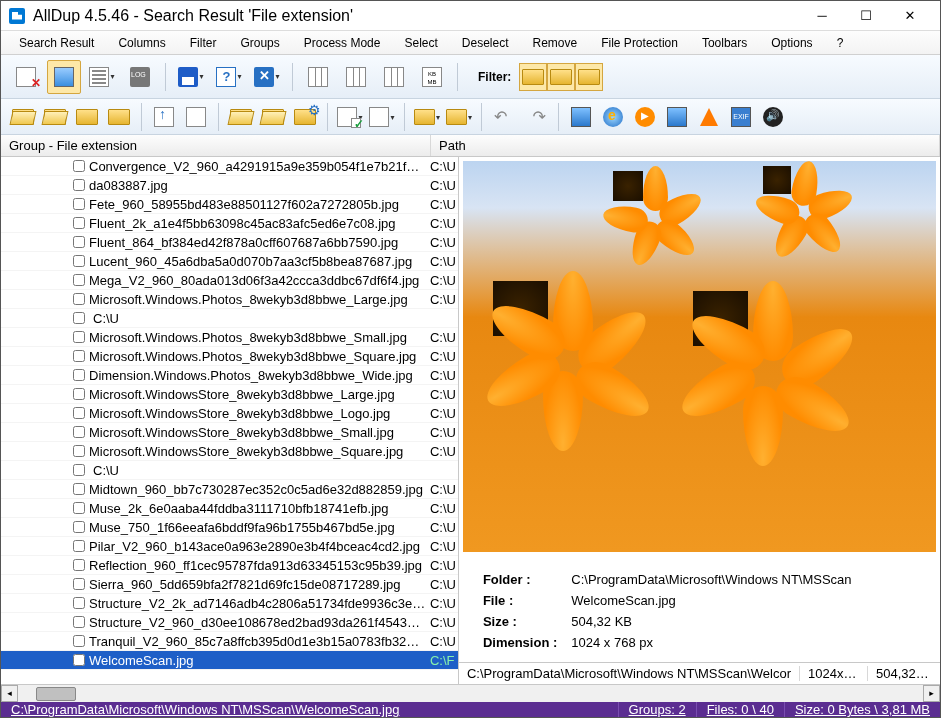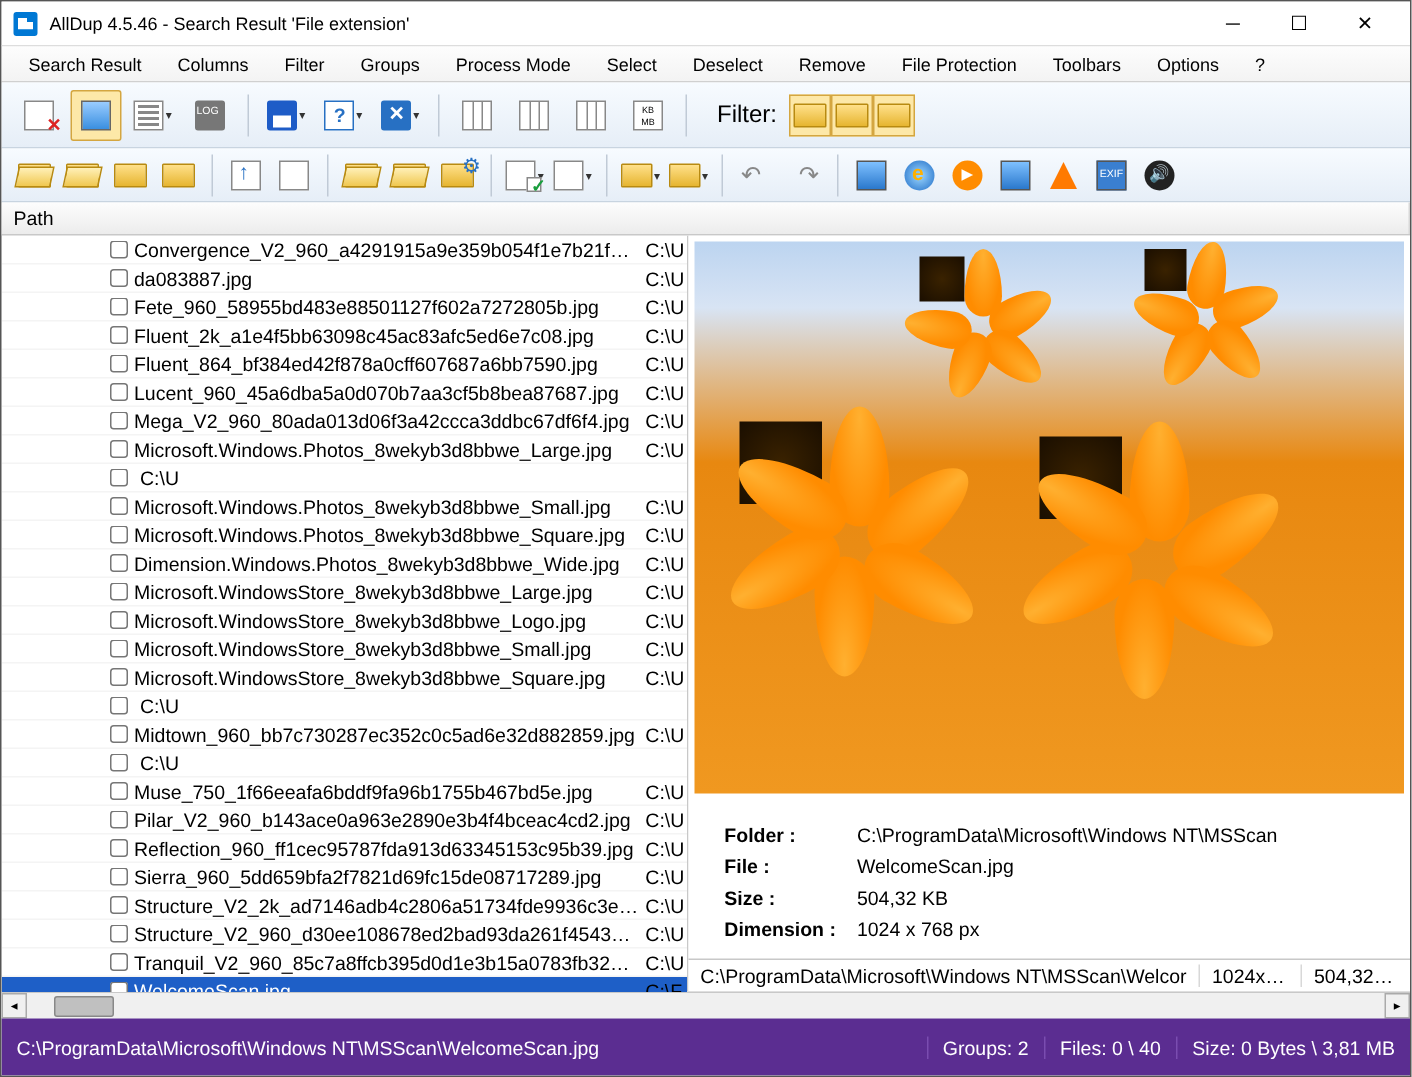--- a/index.html
+++ b/index.html
@@ -2,36 +2,36 @@
 <html><head>
 <meta charset="utf-8">
 <style>
 * { margin: 0; padding: 0; box-sizing: border-box; font-family: "Segoe UI", Tahoma, sans-serif; font-size: 13px; }
 body { background: #fff; width: 941px; height: 718px; overflow: hidden; border: 1px solid #555; display: flex; flex-direction: column; }
 
 
 .titlebar { height: 30px; background: #fff; display: flex; align-items: center; padding: 0 8px; border-bottom: 1px solid #ddd; }
 .titlebar .app-icon { width: 16px; height: 16px; background: #0078d4; margin-right: 8px; display: flex; align-items: center; justify-content: center; border-radius: 2px; }
 .titlebar .app-icon::before { content: ""; width: 10px; height: 8px; background: #fff; clip-path: polygon(0 0, 60% 0, 60% 40%, 100% 40%, 100% 100%, 0 100%); }
-.titlebar .title { flex: 1; font-size: 12px; }
+.titlebar .title { flex: 1; font-size: 16px; }
 .titlebar .win-btn { width: 44px; height: 28px; display: flex; align-items: center; justify-content: center; cursor: pointer; }
 
 
 .menubar { height: 24px; background: linear-gradient(#fdfdfd,#f3f3f3); border-bottom: 1px solid #d0d0d0; display: flex; align-items: center; padding: 0 8px; gap: 4px; }
 .menubar .menu-item { padding: 2px 10px; cursor: pointer; font-size: 12px; }
 
 
 .toolbar { background: linear-gradient(#f7fbff,#e6eef7); border-bottom: 1px solid #c8d4e0; padding: 4px 8px; display: flex; align-items: center; gap: 4px; flex-wrap: wrap; }
 .toolbar.row1 { height: 44px; }
 .toolbar.row2 { height: 36px; }
 .tb-btn { width: 34px; height: 34px; display: flex; align-items: center; justify-content: center; cursor: pointer; border: 1px solid transparent; border-radius: 2px; position: relative; }
 .tb-btn.small { width: 28px; height: 28px; }
 .tb-btn.selected { background: #fde8a8; border-color: #d4a640; }
 .tb-sep { width: 1px; height: 28px; background: #c0cad6; margin: 0 4px; }
-.filter-label { font-size: 16px; margin: 0 4px 0 12px; }
+.filter-label { font-size: 12px; margin: 0 4px 0 12px; font-weight: bold; }
 .filter-btns { display: flex; gap: 0; }
 .filter-btns .tb-btn { background: #fde8a8; border-color: #d4a640; width: 28px; height: 28px; border-radius: 0; }
 .dd-arrow { font-size: 8px; margin-left: 1px; color: #333; }
 
 
 .ico { width: 20px; height: 20px; display: inline-block; position: relative; }
 .ico.doc { background: #fff; border: 1px solid #888; }
 .ico.doc.x::after { content: "✕"; color: #d22; position: absolute; right: -6px; bottom: -4px; font-size: 12px; font-weight: bold; }
 .ico.img { background: linear-gradient(#9cf,#3a8fe0); border: 1px solid #666; }
 .ico.list { background: #fff; border: 1px solid #888; }
@@ -70,39 +70,39 @@
 .col-header .col.path { flex: 1; }
 
 
 .main { flex: 1; display: flex; overflow: hidden; }
 .list-pane { width: 462px; overflow-y: auto; overflow-x: hidden; border-right: 1px solid #c8c8c8; }
 .row { height: 19px; display: flex; align-items: center; padding-left: 72px; font-size: 12px; border-bottom: 1px solid #f4f4f4; white-space: nowrap; cursor: pointer; }
 .row input[type=checkbox] { margin-right: 4px; width: 12px; height: 12px; }
 .row .fn { flex: 1; overflow: hidden; text-overflow: ellipsis; }
 .row .pth { width: 32px; padding-left: 4px; color: #000; }
 .row.sel { background: #1e5fc7; color: #fff; }
-.row.sel .pth { color: #000000; margin-left: 20px; }
+.row.sel .pth { color: #86efac; margin-left: 20px; }
 
 
 .preview-pane { flex: 1; display: flex; flex-direction: column; background: #fff; }
 .preview-img { flex: 1; background: linear-gradient(180deg,#bcd4f0 0%,#d8e4f4 12%,#e88810 40%,#f09820 100%); position: relative; overflow: hidden; margin: 4px; }
 .petal { position: absolute; background: radial-gradient(ellipse at 50% 10%,#ffb030,#ff8c00 70%); border-radius: 50% 50% 50% 50% / 70% 70% 30% 30%; }
 .preview-info { padding: 12px 16px 8px; font-size: 13px; }
 .preview-info table td { padding: 2px 6px; vertical-align: top; }
 .preview-info table td:first-child { font-weight: bold; white-space: nowrap; }
 .preview-status { height: 22px; border-top: 1px solid #c8c8c8; display: flex; align-items: center; font-size: 12px; }
 .preview-status .cell { padding: 0 8px; border-right: 1px solid #d8d8d8; overflow: hidden; white-space: nowrap; text-overflow: ellipsis; }
 
 
 .hscroll { height: 18px; background: #f0f0f0; border-top: 1px solid #c8c8c8; display: flex; align-items: center; }
 .hscroll .thumb { width: 40px; height: 14px; background: #c0c0c0; border: 1px solid #888; border-radius: 2px; margin-left: 18px; }
 .hscroll .arrow { width: 17px; height: 17px; background: #f0f0f0; border: 1px solid #aaa; text-align: center; font-size: 9px; line-height: 15px; }
 
 
-.statusbar { height: 38px; background: #5b2d91; color: #fff; display: flex; align-items: center; font-size: 12px; }
+.statusbar { height: 15px; background: #5b2d91; color: #fff; display: flex; align-items: center; font-size: 12px; text-decoration: underline; }
 .statusbar .cell { padding: 0 10px; border-right: 1px solid #7a4db0; }
 .statusbar .cell.main { flex: 1; }
 </style>
 </head>
 <body>
 
 <div class="titlebar">
   <div class="app-icon"></div>
   <div class="title">AllDup 4.5.46 - Search Result 'File extension'</div>
   <div class="win-btn">─</div>
@@ -256,20 +256,21 @@
     </div>
   <div class="tb-btn small">
       <span class="ico exif">EXIF</span>
     </div>
   <div class="tb-btn small">
       <span class="ico sound"></span>
     </div>
 </div>
 
 <div class="col-header">
+  <div class="col group">Group - File extension</div>
   <div class="col path">Path</div>
 </div>
 
 <div class="main">
   <div class="list-pane" id="file-list">
       <div class="row">
         <input type="checkbox" style="">
         <span class="fn">Convergence_V2_960_a4291915a9e359b054f1e7b21f49dca9.jpg</span>
         <span class="pth">C:\U</span>
       </div>
@@ -351,20 +352,21 @@
         <input type="checkbox" style="">
         <span class="pth">C:\U</span>
       </div>
       <div class="row">
         <input type="checkbox" style="">
         <span class="fn">Midtown_960_bb7c730287ec352c0c5ad6e32d882859.jpg</span>
         <span class="pth">C:\U</span>
       </div>
       <div class="row">
         <input type="checkbox" style="">
+        <span class="fn">Muse_2k_6e0aaba44fddba3111710bfb18741efb.jpg</span>
         <span class="pth">C:\U</span>
       </div>
       <div class="row">
         <input type="checkbox" style="">
         <span class="fn">Muse_750_1f66eeafa6bddf9fa96b1755b467bd5e.jpg</span>
         <span class="pth">C:\U</span>
       </div>
       <div class="row">
         <input type="checkbox" style="">
         <span class="fn">Pilar_V2_960_b143ace0a963e2890e3b4f4bceac4cd2.jpg</span>

